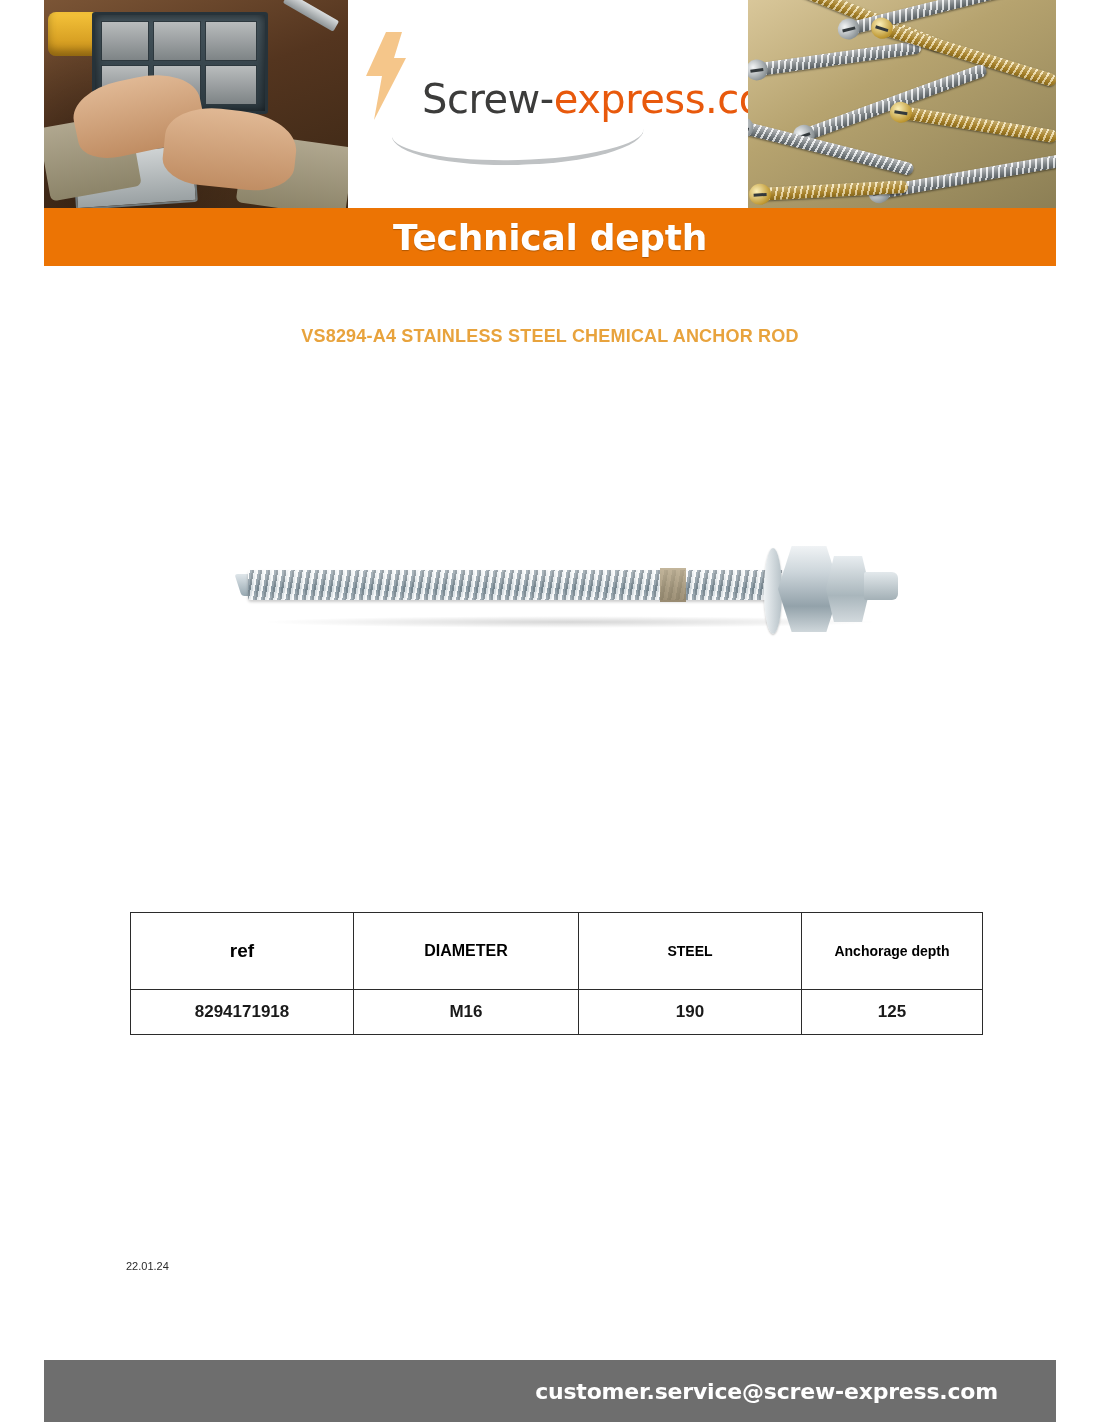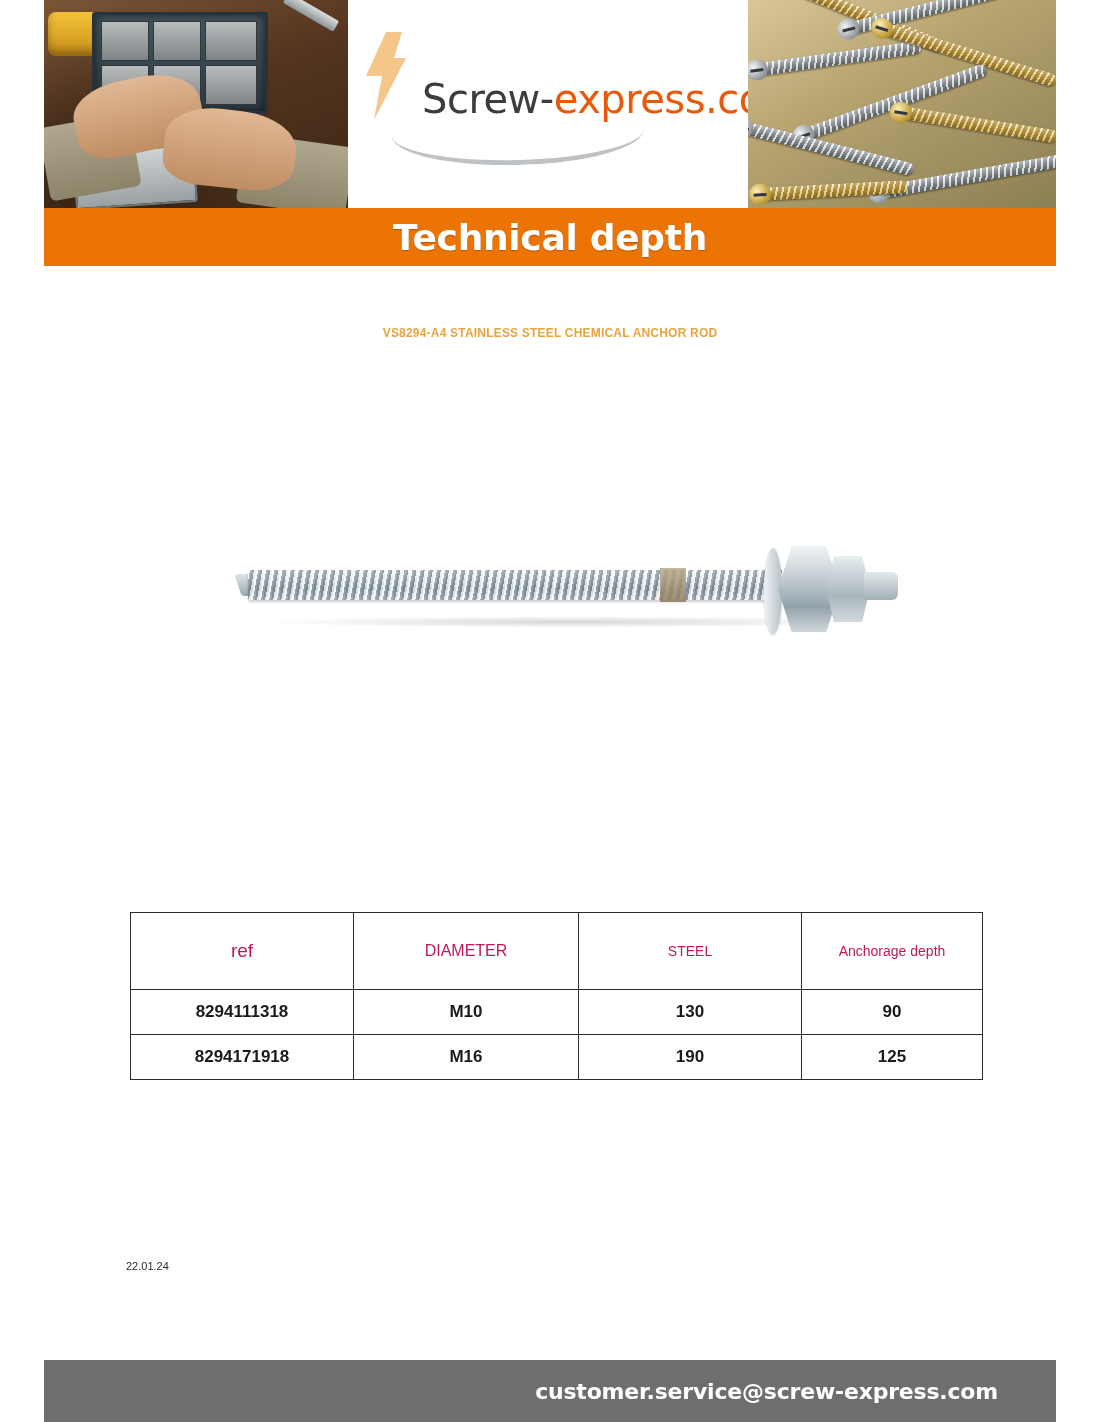--- a/index.html
+++ b/index.html
@@ -211,21 +211,21 @@
     letter-spacing: -0.3px;
     text-shadow: 0 1px 1px rgba(0,0,0,.25);
   }
 
   
   .product-title {
     position: absolute;
     left: 0; right: 0; top: 326px;
     text-align: center;
     color: #e8a33d;
-    font-size: 12px;
+    font-size: 18px;
     font-weight: 600;
     letter-spacing: .2px;
   }
 
   
   .product-image {
     position: absolute;
     left: 230px; top: 520px;
     width: 690px; height: 140px;
   }
@@ -304,22 +304,22 @@
     table-layout: fixed;
   }
   .spec-table th,
   .spec-table td {
     border: 1px solid #2b2b2b;
     text-align: center;
     color: #1a1a1a;
   }
   .spec-table th {
     height: 74px;
-    color: #be185d;
-    font-weight: normal;
+    color: #000000;
+    font-weight: bold;
   }
   .spec-table th.c0 { font-size: 19px; width: 220px; }
   .spec-table th.c1 { font-size: 16px; width: 222px; }
   .spec-table th.c2 { font-size: 14px; width: 220px; }
   .spec-table th.c3 { font-size: 14px; width: 178px; }
   .spec-table td {
     height: 42px;
     font-size: 17px;
     font-weight: bold;
   }
@@ -440,26 +440,20 @@
     <thead>
       <tr>
         <th class="c0">ref</th>
         <th class="c1">DIAMETER</th>
         <th class="c2">STEEL</th>
         <th class="c3">Anchorage depth</th>
       </tr>
     </thead>
     <tbody>
       <tr>
-        <td>8294111318</td>
-        <td>M10</td>
-        <td>130</td>
-        <td>90</td>
-      </tr>
-      <tr>
         <td>8294171918</td>
         <td>M16</td>
         <td>190</td>
         <td>125</td>
       </tr>
     </tbody>
   </table>
 
   <div class="doc-date">22.01.24</div>
 

